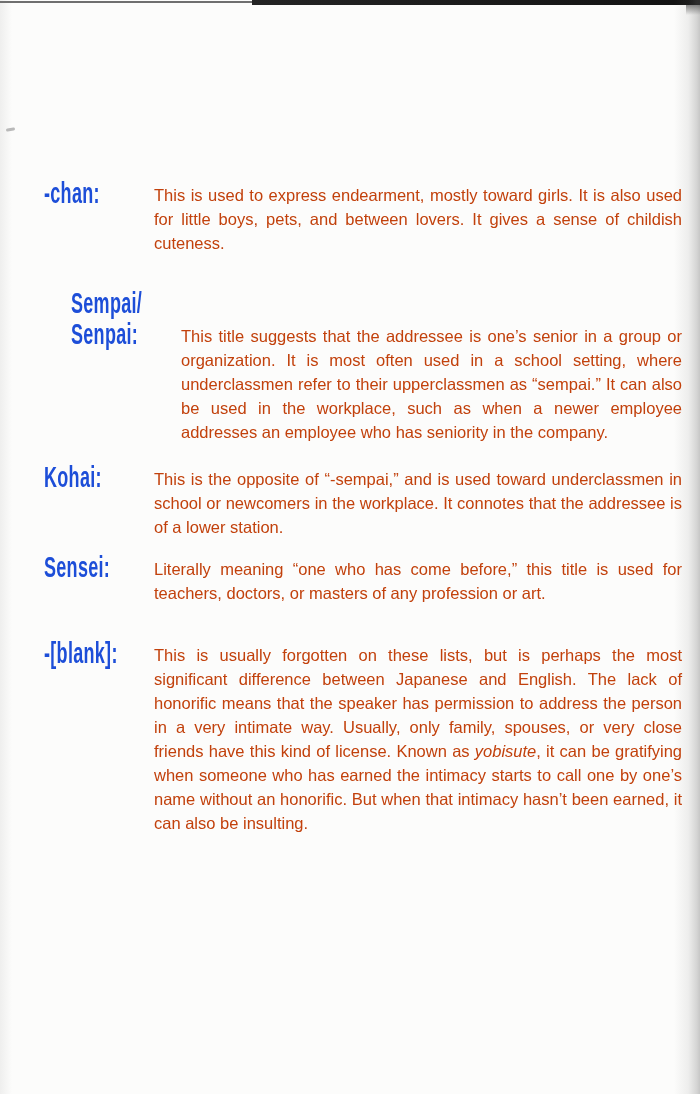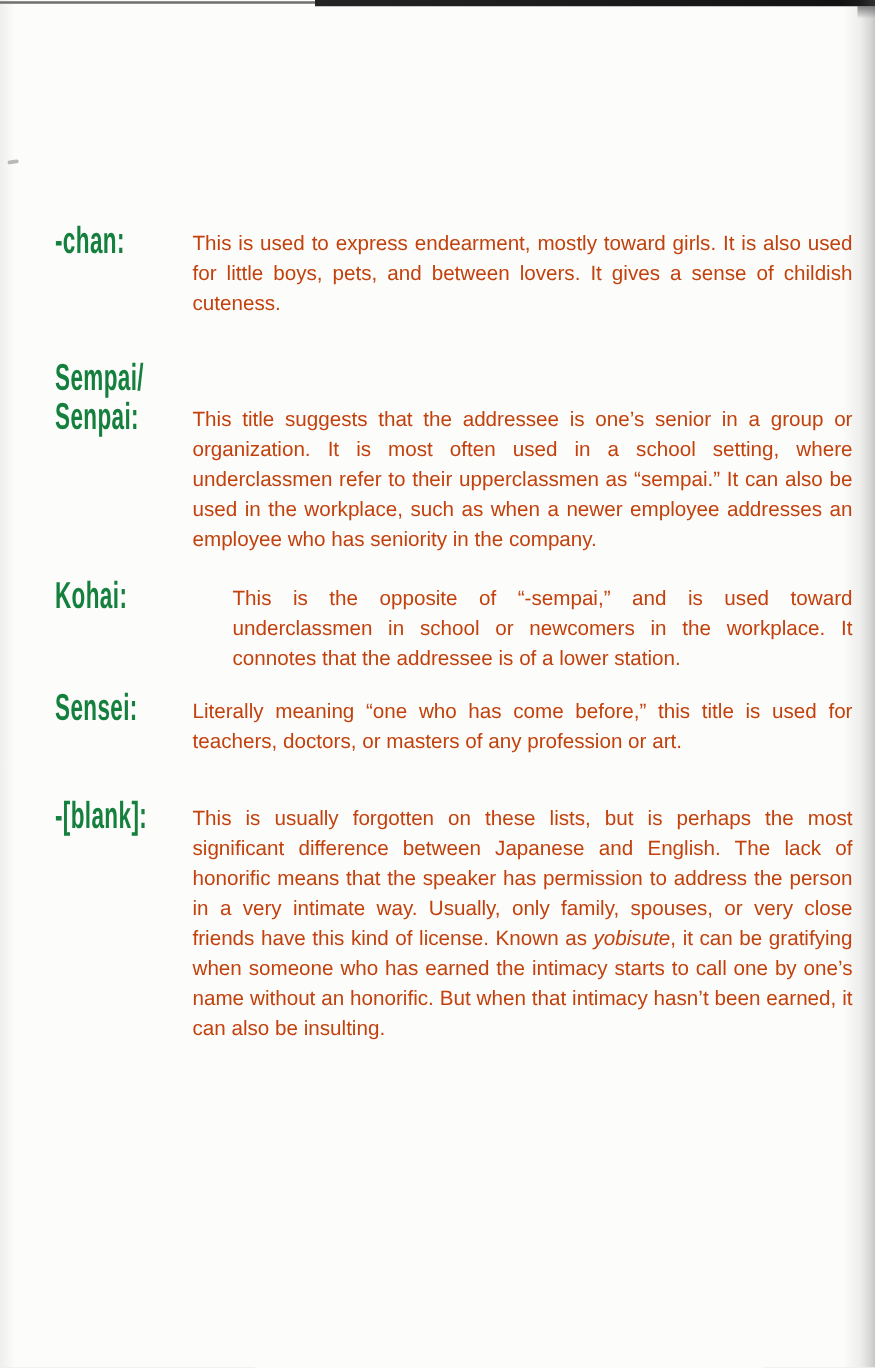--- a/index.html
+++ b/index.html
@@ -63,28 +63,28 @@
     position: absolute;
     left: 44px;
     top: 177px;
     width: 638px;
   }
   .entry {
     display: flex;
     align-items: flex-start;
     margin-bottom: 16px;
   }
-  .entry:nth-child(3) { margin-bottom: 17px; }
-  .entry:nth-child(4) { margin-bottom: 12px; gap: 32px; }
+  .entry:nth-child(3) { margin-bottom: 17px; margin-left: 27px; }
+  .entry:nth-child(4) { margin-bottom: 12px; }
   .entry:nth-child(5) { margin-bottom: 32px; }
   .entry:last-child  { margin-bottom: 0; }
   .term {
     flex: 0 0 110px;
     width: 110px;
-    color: #15803d;
+    color: #1d4ed8;
   }
   .term-line {
     display: block;
     font-weight: 700;
     font-size: 30px;
     line-height: 31px;
     letter-spacing: 0.5px;
     transform: scaleX(0.60);
     transform-origin: left top;
     white-space: nowrap;

